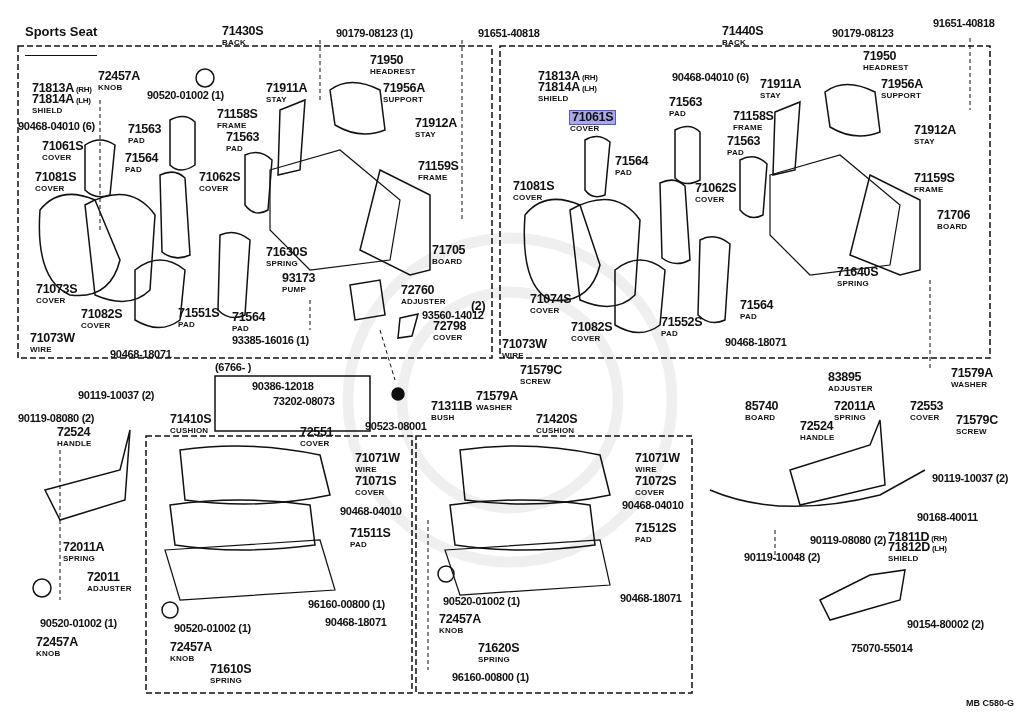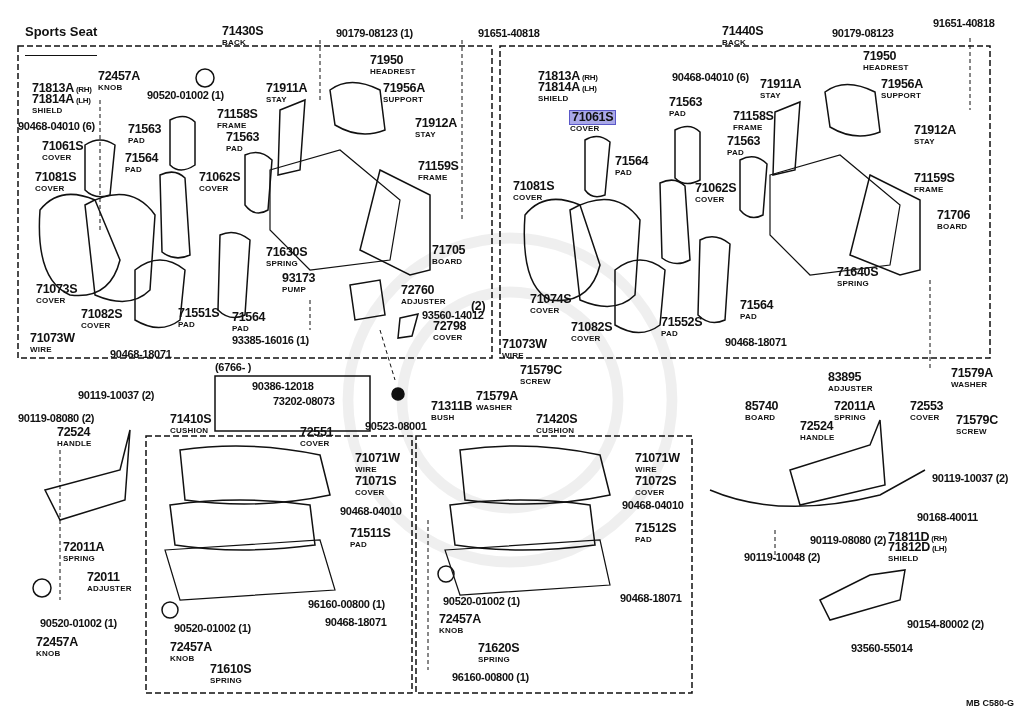--- a/index.html
+++ b/index.html
@@ -395,21 +395,21 @@
         <span class="pn">71812D<span class="sfx"> (LH)</span></span>
         <span class="nm">SHIELD</span>
       </div>
       <div class="lbl" style="left: 744px; top: 552px;">
         <span class="pn sm">90119-10048 (2)</span>
       </div>
       <div class="lbl" style="left: 907px; top: 619px;">
         <span class="pn sm">90154-80002 (2)</span>
       </div>
       <div class="lbl" style="left: 851px; top: 643px;">
-        <span class="pn sm">93560-55014</span>
+        <span class="pn sm">75070-55014</span>
       </div>
       <div class="lbl" style="left: 78px; top: 390px;">
         <span class="pn sm">90119-10037 (2)</span>
       </div>
       <div class="lbl" style="left: 18px; top: 413px;">
         <span class="pn sm">90119-08080 (2)</span>
       </div>
       <div class="lbl" style="left: 57px; top: 426px;">
         <span class="pn">72524</span>
         <span class="nm">HANDLE</span>

